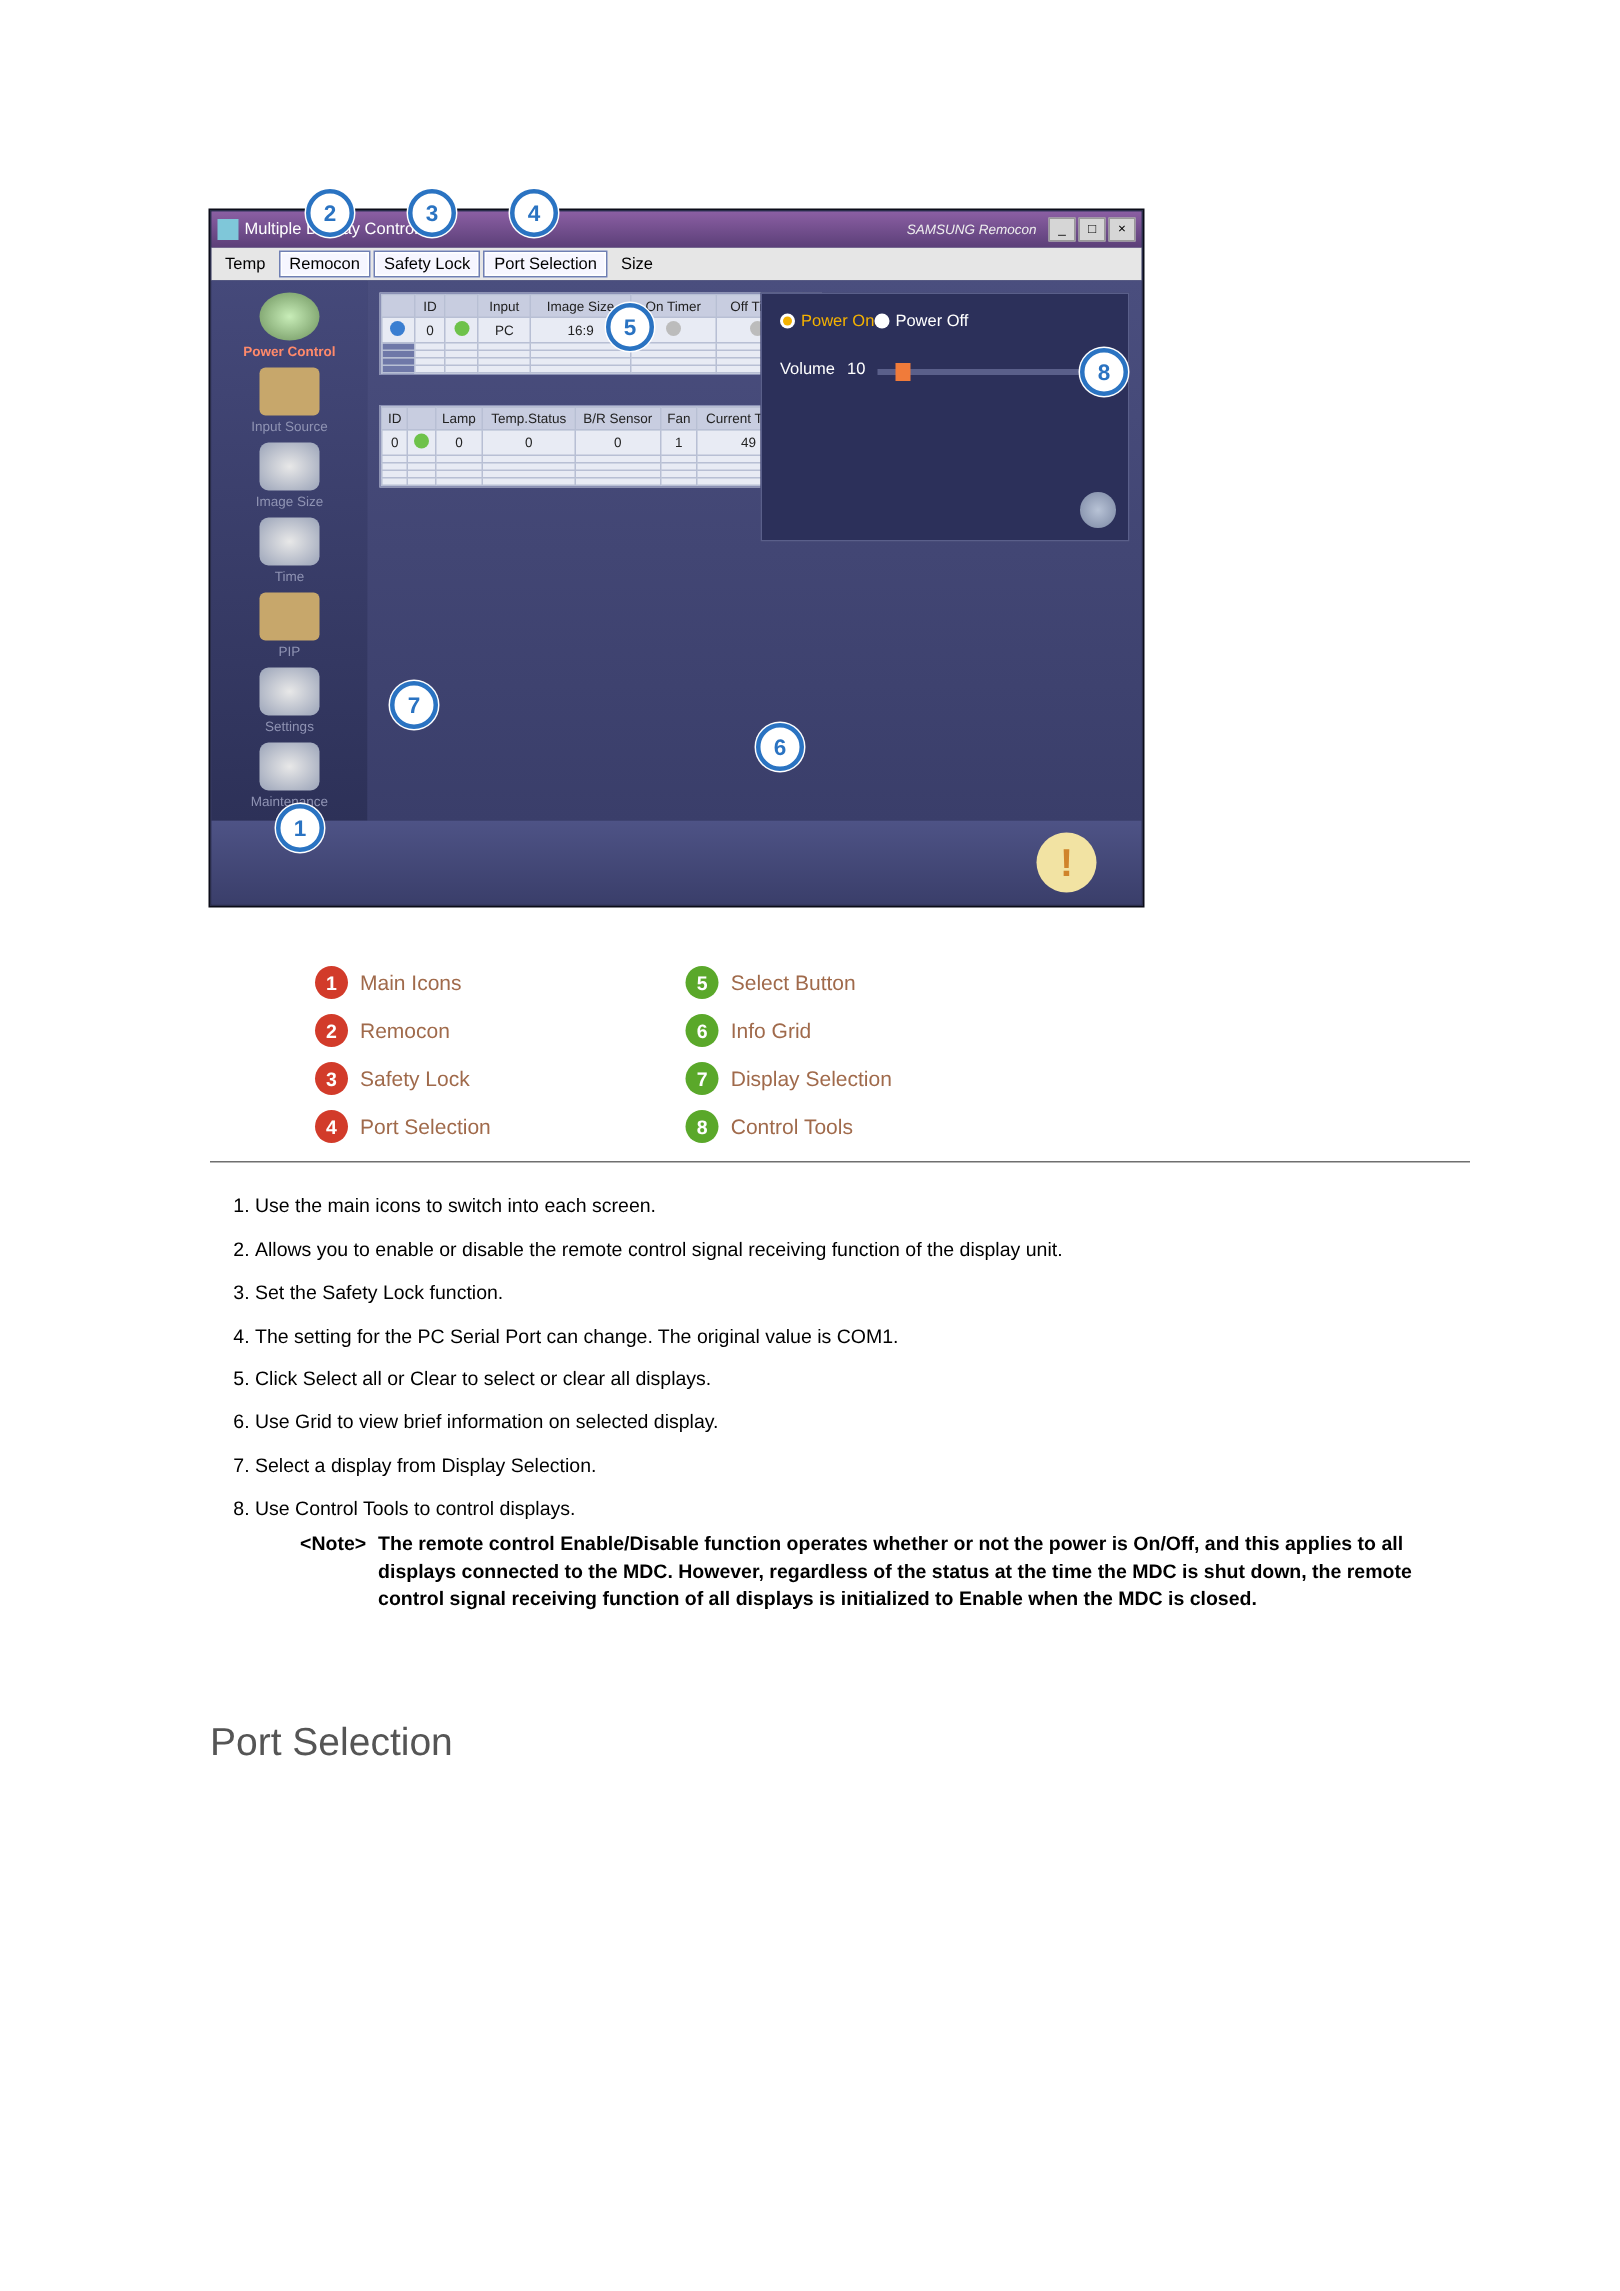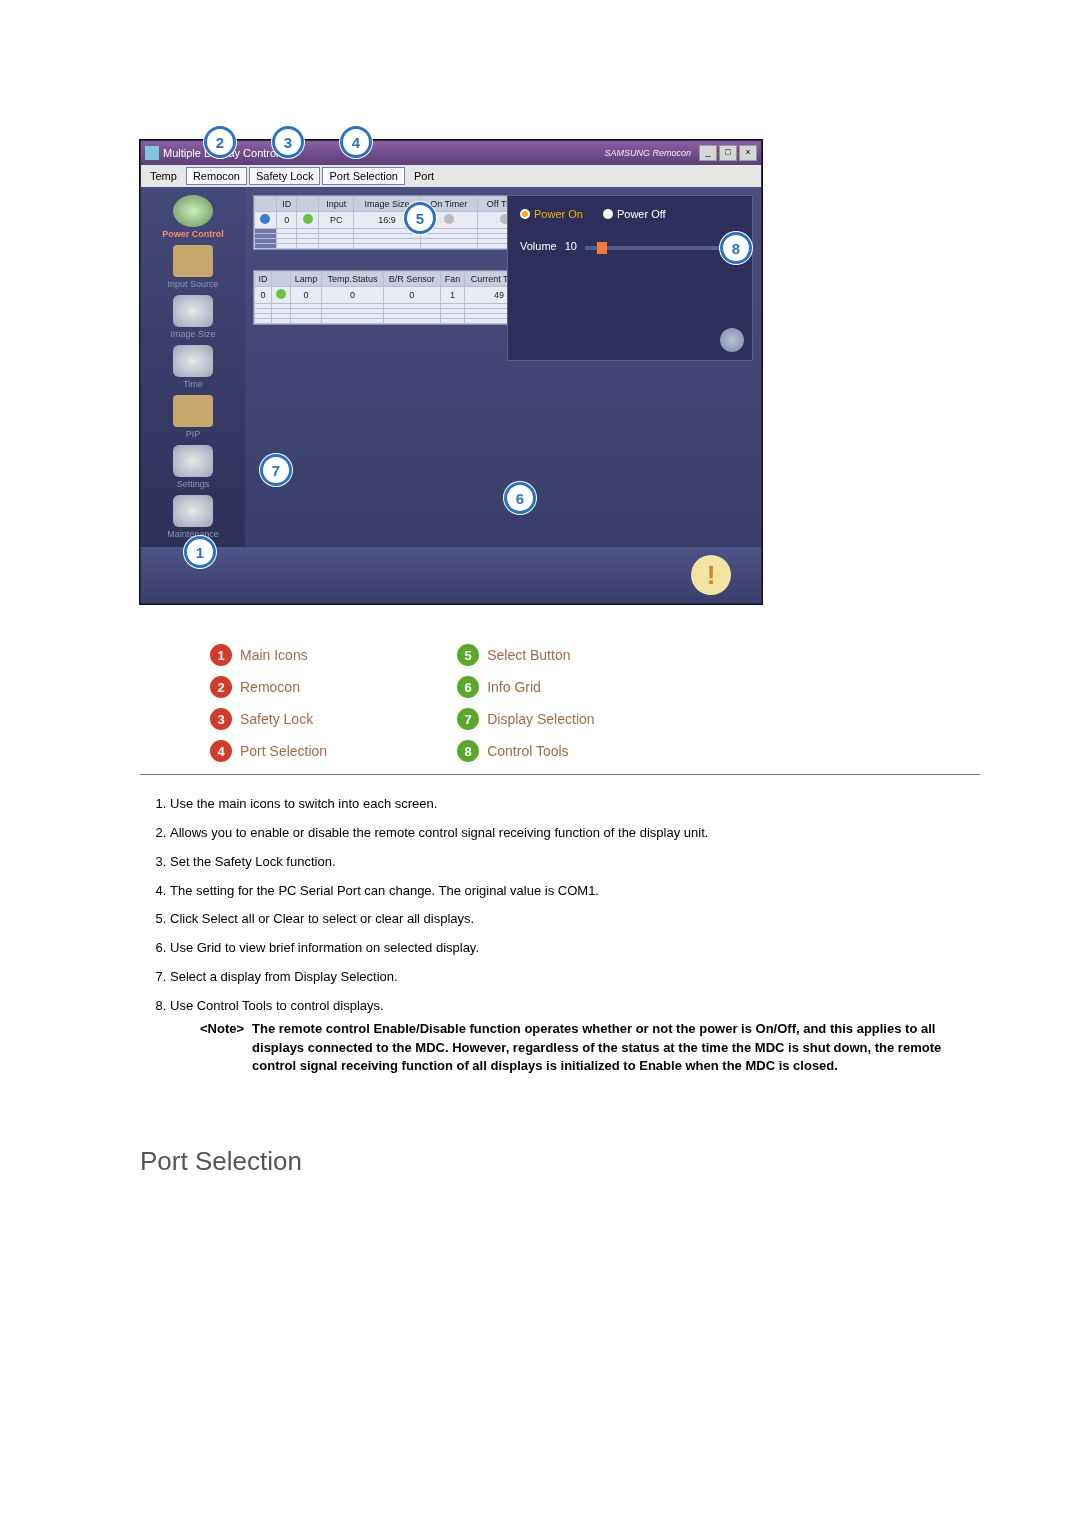--- a/index.html
+++ b/index.html
@@ -123,21 +123,21 @@
   .gray { background:#bcbcbc; }
   .blue { background:#3a7ed1; }
   .grid-scroll { width: 12px; background:#d0d4e2; border-left:1px solid #999; }
   .grid-wrap { display:flex; margin-bottom: 20px; }
   .grid-wrap2 { display:flex; }
   .right-panel {
     position:absolute; right:8px; top:8px; width:220px; height: 140px;
     background:#2c305a; border:1px solid #5a5f8a; padding:12px;
     color:#fff; font-size:11px;
   }
-  .right-panel .row { display:flex; gap:20px; margin-bottom:20px;align-items:flex-end; }
+  .right-panel .row { display:flex; margin-bottom:20px;align-items:flex-end; }
   .right-panel .radio { display:flex; align-items:center; gap:4px; }
   .right-panel .radio .r {
     width:10px; height:10px; border-radius:50%; background:#fff;
     display:inline-flex; align-items:center; justify-content:center;
   }
   .right-panel .radio .r.sel::after {
     content:""; width:6px; height:6px; border-radius:50%; background:#f5b200;
   }
   .right-panel .radio .pon { color:#f5b200; }
   .right-panel .vol { display:flex; align-items:center; gap:8px; }
@@ -240,21 +240,21 @@
           <span>□</span>
           <span>×</span>
         </div>
       </div>
 
       <div class="menubar">
         <span class="m">Temp</span>
         <span class="m boxed">Remocon</span>
         <span class="m boxed">Safety Lock</span>
         <span class="m boxed">Port Selection</span>
-        <span class="m">Port</span>
+        <span class="m">Size</span>
       </div>
 
       <div class="body">
         <div class="sidebar">
           <div class="cat active">
             <div class="thumb pc"></div>
             <div class="lbl">Power Control</div>
           </div>
           <div class="cat">
             <div class="thumb sq"></div>

